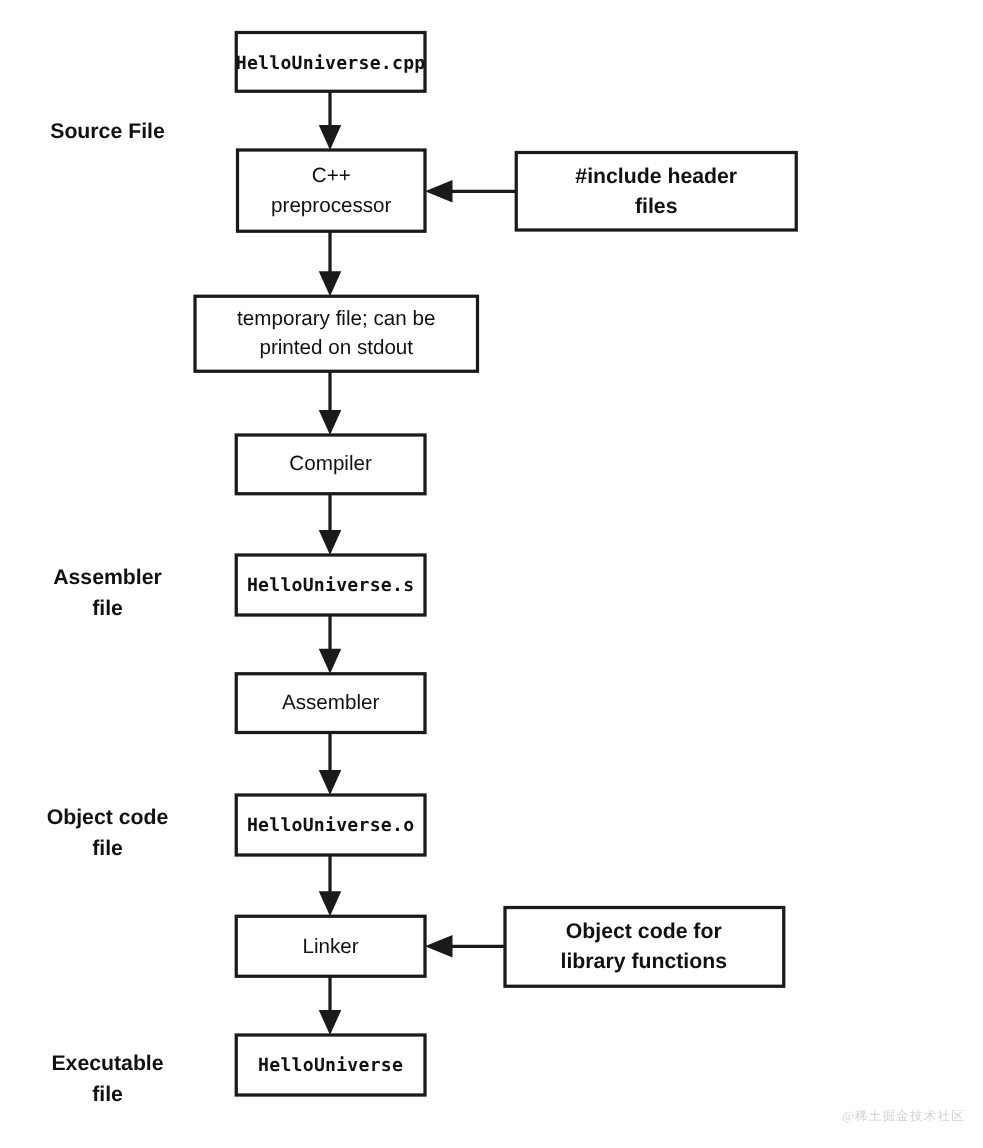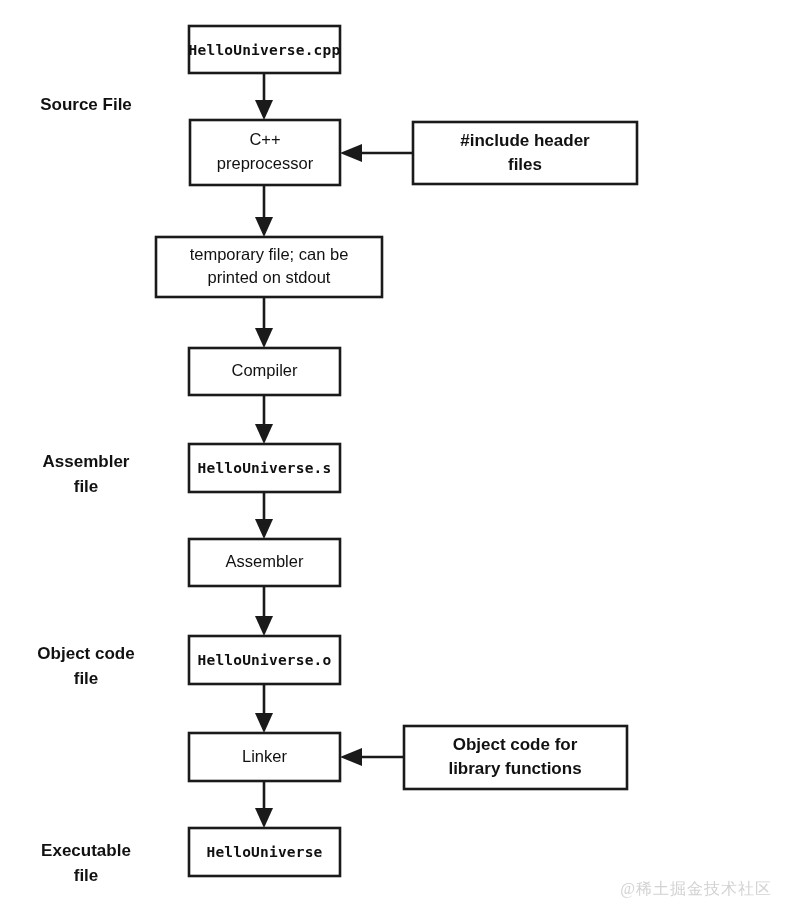--- a/index.html
+++ b/index.html
@@ -65,21 +65,21 @@
     font-size: 17px;
     font-weight: 700;
     fill: #111111;
     text-anchor: middle;
   }
   .watermark {
     position: absolute;
     right: 14px;
     bottom: 18px;
     font-family: Liberation Serif, serif;
-    font-size: 16px;
+    font-size: 10px;
     color: #d2d2d2;
     letter-spacing: 1px;
     user-select: none;
     white-space: nowrap;
   }
 </style>
 </head>
 <body>
 
 <div id="diagram-root">

